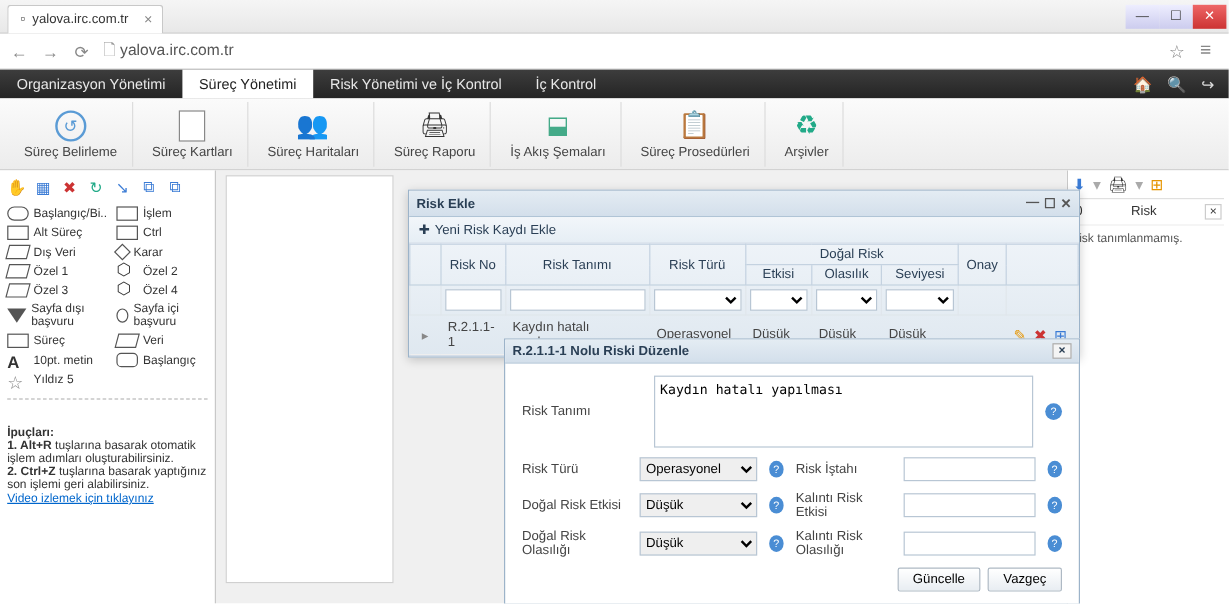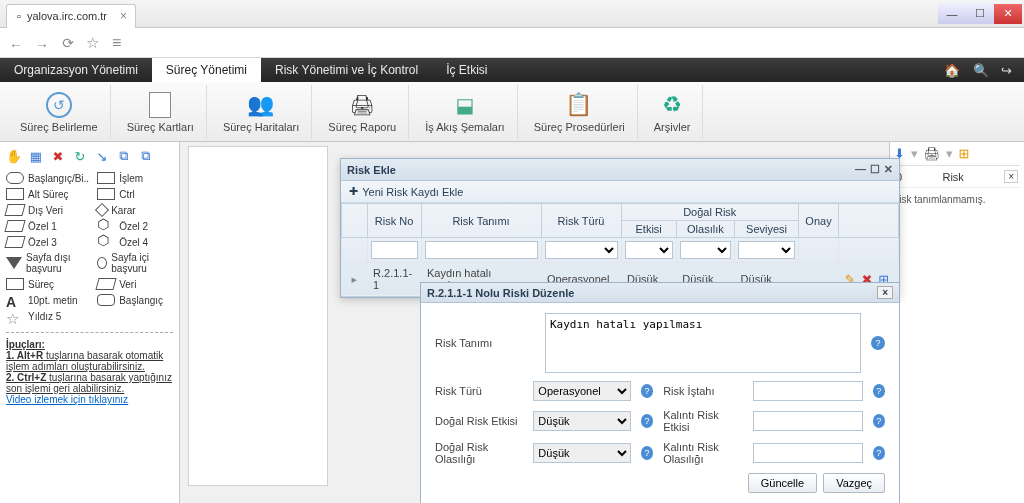--- a/index.html
+++ b/index.html
@@ -48,21 +48,21 @@
 .shp.dia { transform: rotate(45deg); width: 10px; height: 10px; }
 .shp.hex { border: none; position: relative; }
 .shp.hex::before { content: "⬡"; font-size: 14px; position: absolute; top: -4px; }
 .shp.circ { border-radius: 50%; width: 12px; height: 12px; }
 .shp.tri { border: none; width: 0; height: 0; border-left: 8px solid transparent; border-right: 8px solid transparent; border-top: 12px solid #555; }
 .shp.star { border: none; }
 .shp.star::before { content: "☆"; }
 .shp.A { border: none; font-weight: bold; font-size: 14px; }
 .shp.A::before { content: "A"; }
 .shp.db { border-radius: 4px; }
-.tips { margin-top: 10px; border-top: 1px dashed #aaa; padding-top: 6px; font-size: 10px; text-decoration: underline; }
+.tips { margin-top: 10px; border-top: 1px dashed #aaa; padding-top: 22px; font-size: 10px; }
 .tips b { font-size: 10px; }
 .vlink { color: #06c; text-decoration: underline; cursor: pointer; }
 
 .canvas { flex: 1; background: #f0f0f0; position: relative; padding: 4px; }
 .canvas-inner { position: absolute; left: 8px; top: 4px; width: 140px; height: 340px; background: #fff; border: 1px solid #d0d0d0; }
 
 
 .panel { position: absolute; left: 160px; top: 16px; width: 560px; background: #fff; border: 1px solid #9cb3c9; box-shadow: 0 2px 8px rgba(0,0,0,0.2); }
 .panel-hd { height: 22px; background: linear-gradient(#e4ecf3, #d3dfeb); display: flex; align-items: center; padding: 0 6px; font-weight: bold; color: #2a3f55; border-bottom: 1px solid #b0c4d6; }
 .panel-hd .phr { margin-left: auto; display: flex; gap: 4px; color: #555; font-size: 11px; }
@@ -88,21 +88,21 @@
 .frow textarea { flex: 1; height: 60px; border: 1px solid #b8c6d4; font-size: 11px; padding: 4px; resize: none; }
 .frow select { width: 110px; height: 20px; border: 1px solid #b8c6d4; font-size: 11px; }
 .frow input[type=text] { width: 110px; height: 20px; border: 1px solid #b8c6d4; font-size: 11px; }
 .help { width: 14px; height: 14px; border-radius: 50%; background: #4a8dd4; color: #fff; display: inline-flex; align-items: center; justify-content: center; font-size: 9px; cursor: pointer; }
 .dlgbtns { display: flex; gap: 6px; justify-content: flex-end; margin-top: 8px; }
 .dlgbtns button { padding: 3px 12px; border: 1px solid #aeb9c4; background: linear-gradient(#fff, #e8edf2); border-radius: 2px; font-size: 11px; cursor: pointer; }
 
 
 .rightpane { width: 135px; border-left: 1px solid #c8c8c8; background: #fff; padding: 4px; }
 .rp-icons { display: flex; gap: 6px; align-items: center; justify-content: flex-start; font-size: 13px; padding-bottom: 4px; border-bottom: 1px solid #e0e0e0; }
-.rp-row { display: flex; align-items: center; justify-content: space-between; padding: 4px 2px; border-bottom: 1px solid #eee; font-size: 11px; }
+.rp-row { display: flex; justify-content: space-between; padding: 4px 2px; border-bottom: 1px solid #eee; font-size: 11px; }
 .rp-row .rx { border: 1px solid #ccc; padding: 0 3px; font-size: 10px; cursor: pointer; }
 .rp-msg { padding: 6px 2px; font-size: 10px; color: #555; }
 
 .ic-circle { width: 26px; height: 26px; border: 2px solid #5a9bd5; border-radius: 50%; display: flex; align-items: center; justify-content: center; color: #5a9bd5; font-size: 14px; }
 .ic-doc { width: 22px; height: 26px; border: 1px solid #888; background: #fff; position: relative; }
 .ic-print { font-size: 22px; }
 </style>
 </head>
 <body>
 
@@ -116,36 +116,39 @@
     <div class="wbtn min">—</div>
     <div class="wbtn max">☐</div>
     <div class="wbtn cls">✕</div>
   </div>
 </div>
 
 <div class="addrbar">
   <div class="navbtn">←</div>
   <div class="navbtn">→</div>
   <div class="navbtn">⟳</div>
+  <div class="url">
+    <span class="proto">🗋 </span><span>yalova.irc.com.tr</span>
+  </div>
   <div class="star">☆</div>
   <div class="menu3">≡</div>
 </div>
 
 <div class="mainnav">
   <div class="mi">
       <span>Organizasyon Yönetimi</span>
     </div>
   <div class="mi active">
       <span>Süreç Yönetimi</span>
     </div>
   <div class="mi">
       <span>Risk Yönetimi ve İç Kontrol</span>
     </div>
   <div class="mi">
-      <span>İç Etkisi</span>
+      <span>İç Kontrol</span>
     </div>
   <div class="right-ic">
     <span>🏠</span>
     <span>🔍</span>
     <span>↪</span>
   </div>
 </div>
 
 <div class="toolbar">
   <div class="tbtn">

